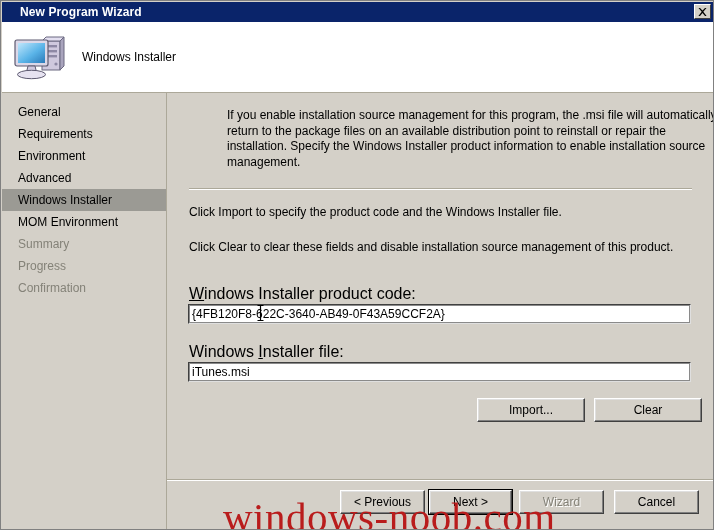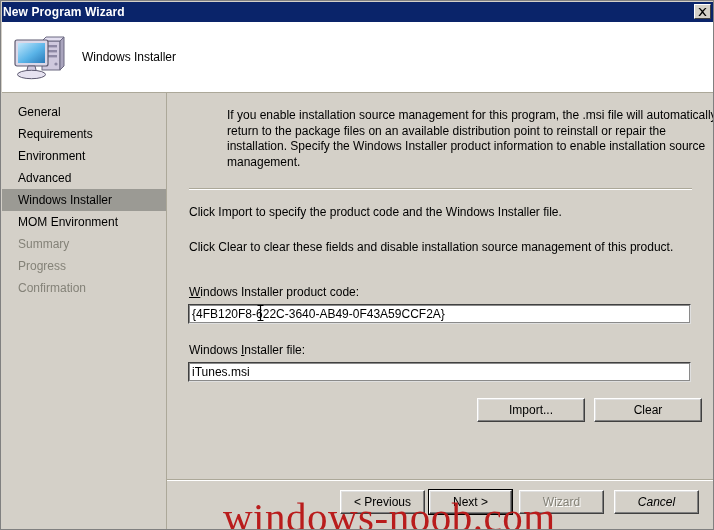--- a/index.html
+++ b/index.html
@@ -23,21 +23,21 @@
   
   .titlebar {
     position: absolute;
     left: 1px; top: 1px;
     width: 712px;
     height: 20px;
     background: #0a246a;
     display: flex;
     align-items: center;
     box-sizing: border-box;
-    padding-left: 1px;
+    padding-left: 18px;
   }
   .titlebar-text {
     color: #ffffff;
     font-size: 12px;
     font-weight: bold;
     letter-spacing: 0.1px;
     white-space: nowrap;
   }
   .close-btn {
     position: absolute;
@@ -168,21 +168,21 @@
   .line-clear {
     position: absolute;
     left: 22px;
     top: 147px;
     font-size: 12px;
     color: #000000;
   }
 
   .field-label {
     position: absolute;
-    font-size: 12px;
+    font-size: 16px;
     color: #000000;
   }
   .lbl-code { left: 22px; top: 192px; }
   .lbl-file { left: 22px; top: 250px; }
 
   .textbox {
     position: absolute;
     height: 20px;
     background: #ffffff;
     border-top: 1px solid #404040;
@@ -261,21 +261,21 @@
     top: 478px;
     width: 547px;
     height: 2px;
     border-top: 1px solid #aca899;
     border-bottom: 1px solid #ffffff;
     box-sizing: border-box;
   }
   .btn-prev   { left: 339px; top: 489px; width: 85px; height: 24px; }
   .btn-next   { left: 427px; top: 488px; width: 85px; height: 26px; }
   .btn-finish { left: 518px; top: 489px; width: 85px; height: 24px; }
-  .btn-cancel { left: 613px; top: 489px; width: 85px; height: 24px; font-style: italic; }
+  .btn-cancel { left: 613px; top: 489px; width: 85px; height: 24px; }
 
   .watermark {
     position: absolute;
     left: 222px;
     top: 492px;
     font-family: "Liberation Serif", serif;
     font-size: 41px;
     color: #b91c1c;
     letter-spacing: 0.5px;
     white-space: nowrap;

